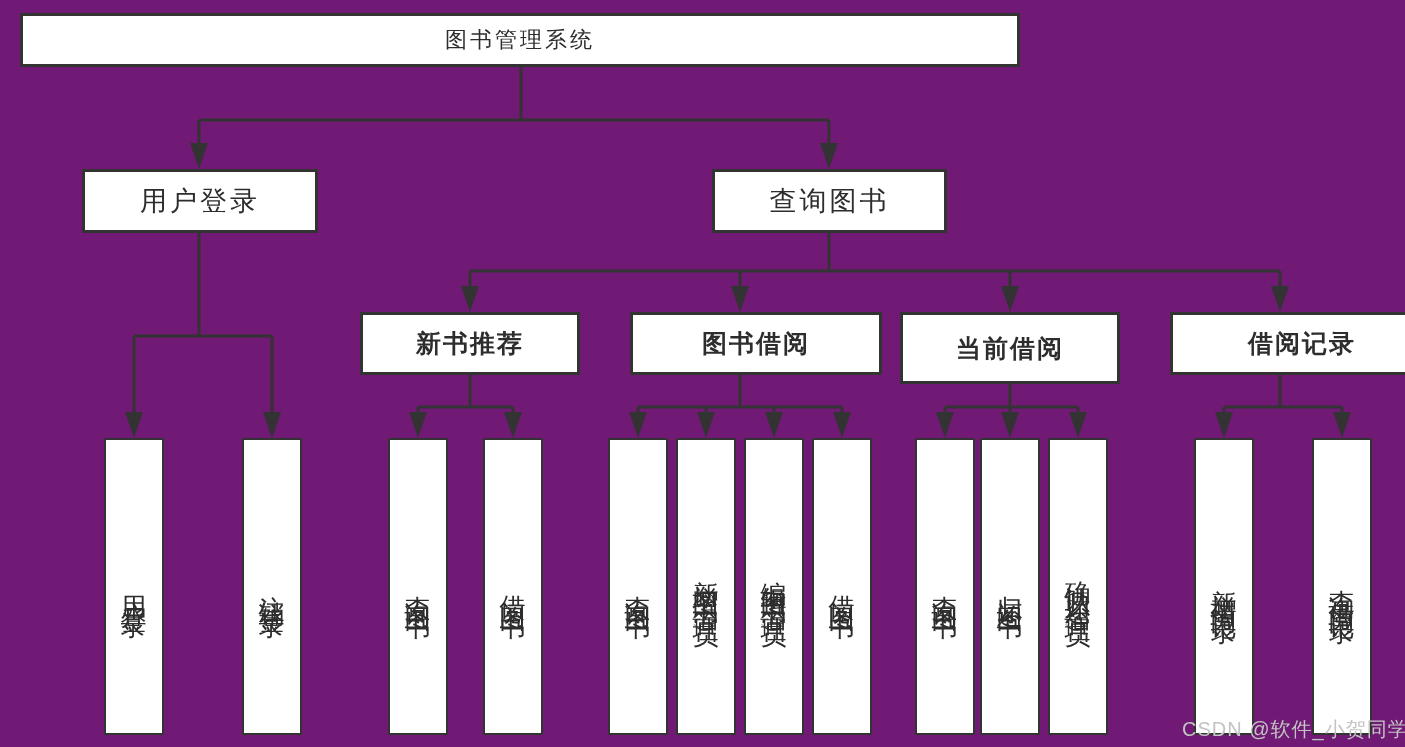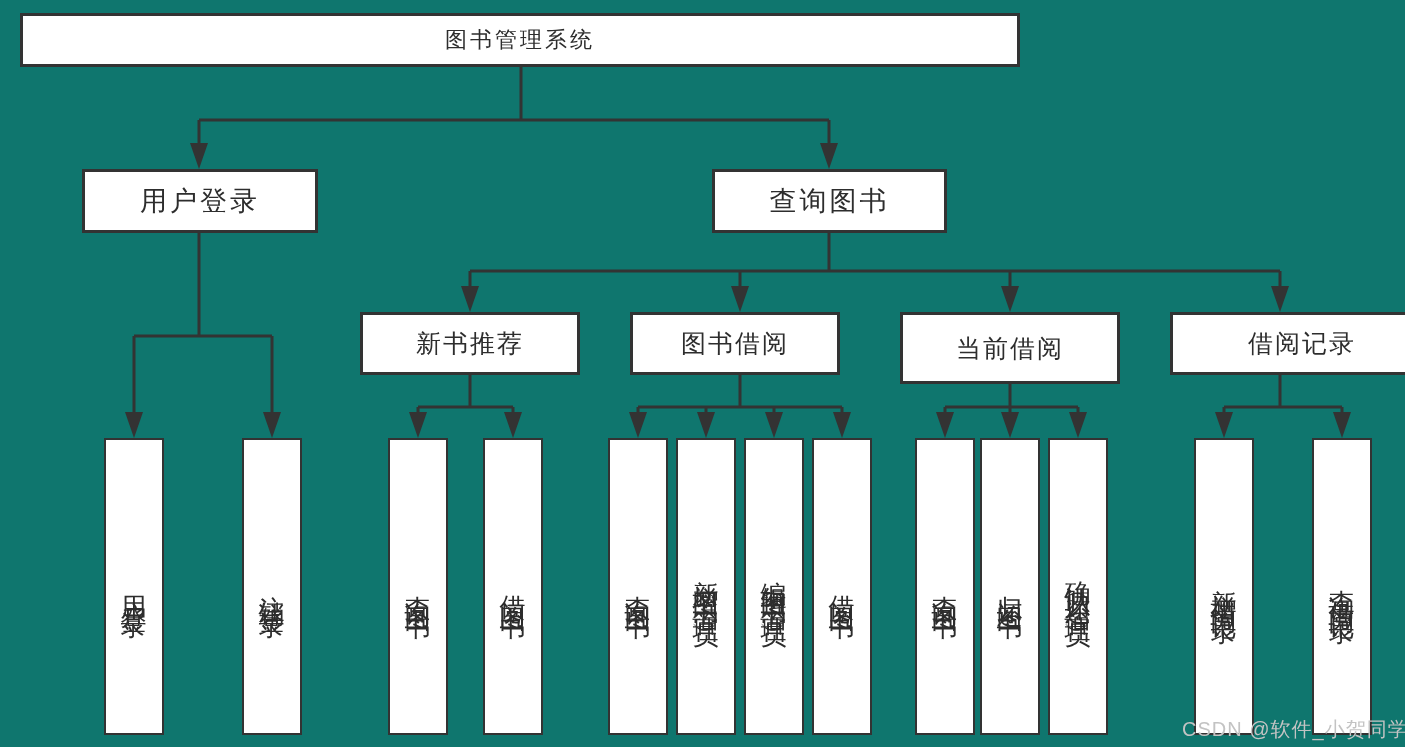--- a/index.html
+++ b/index.html
@@ -1,36 +1,36 @@
 <!DOCTYPE html>
 <html><head>
 <meta charset="utf-8">
 <style>
   html,body{margin:0;padding:0;background:#ffffff;}
   .canvas{
     position:relative;
     width:1405px;height:747px;
-    background:#0f766e;
+    background:#701a75;
     font-family:"Liberation Sans","DejaVu Sans",sans-serif;
     overflow:hidden;
     color:#2d2d2d;
   }
   svg.wires{position:absolute;left:0;top:0;z-index:1;}
   .node{
     position:absolute;
     background:#ffffff;
     border:3px solid #333333;
     box-sizing:border-box;
     display:flex;align-items:center;justify-content:center;
     z-index:2;
     color:#2d2d2d;
   }
   .node-root{font-size:22px;letter-spacing:3px;}
   .node-l2{font-size:27px;letter-spacing:3px;}
-  .node-l3{font-size:25px;letter-spacing:2px;}
+  .node-l3{font-size:25px;letter-spacing:2px;font-weight:bold;}
   .leaf{border-width:2px;}
   .leaf .vtext{
     writing-mode:vertical-rl;
     text-orientation:mixed;
     font-size:26px;
     letter-spacing:6px;
     line-height:1;
     white-space:nowrap;
   }
   .watermark{
@@ -88,21 +88,21 @@
   <div class="node node-l2" style="left:82px;top:169px;width:236px;height:64px;">
     <span>用户登录</span>
   </div>
   <div class="node node-l2" style="left:712px;top:169px;width:235px;height:64px;">
     <span>查询图书</span>
   </div>
 
   <div class="node node-l3" style="left:360px;top:312px;width:220px;height:63px;">
     <span>新书推荐</span>
   </div>
-  <div class="node node-l3" style="left:630px;top:312px;width:210px;height:63px;text-align:center;">
+  <div class="node node-l3" style="left:630px;top:312px;width:252px;height:63px;text-align:center;">
     <span>图书借阅</span>
   </div>
   <div class="node node-l3" style="left:900px;top:312px;width:220px;height:72px;">
     <span>当前借阅</span>
   </div>
   <div class="node node-l3" style="left:1170px;top:312px;width:264px;height:63px;">
     <span>借阅记录</span>
   </div>
 
   <div class="node leaf" style="left:104px;top:438px;width:60px;height:297px;">

